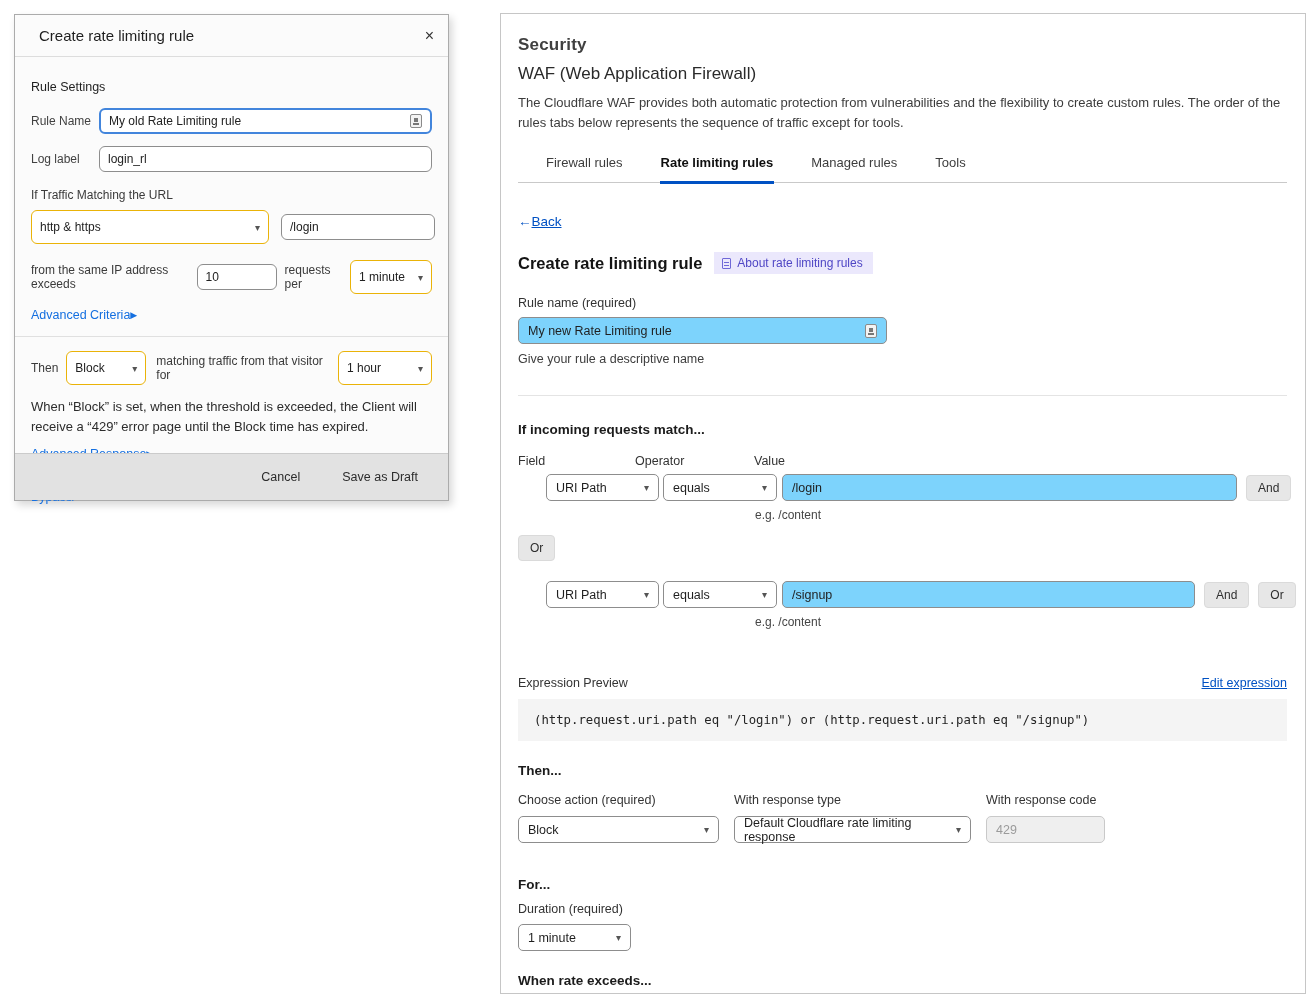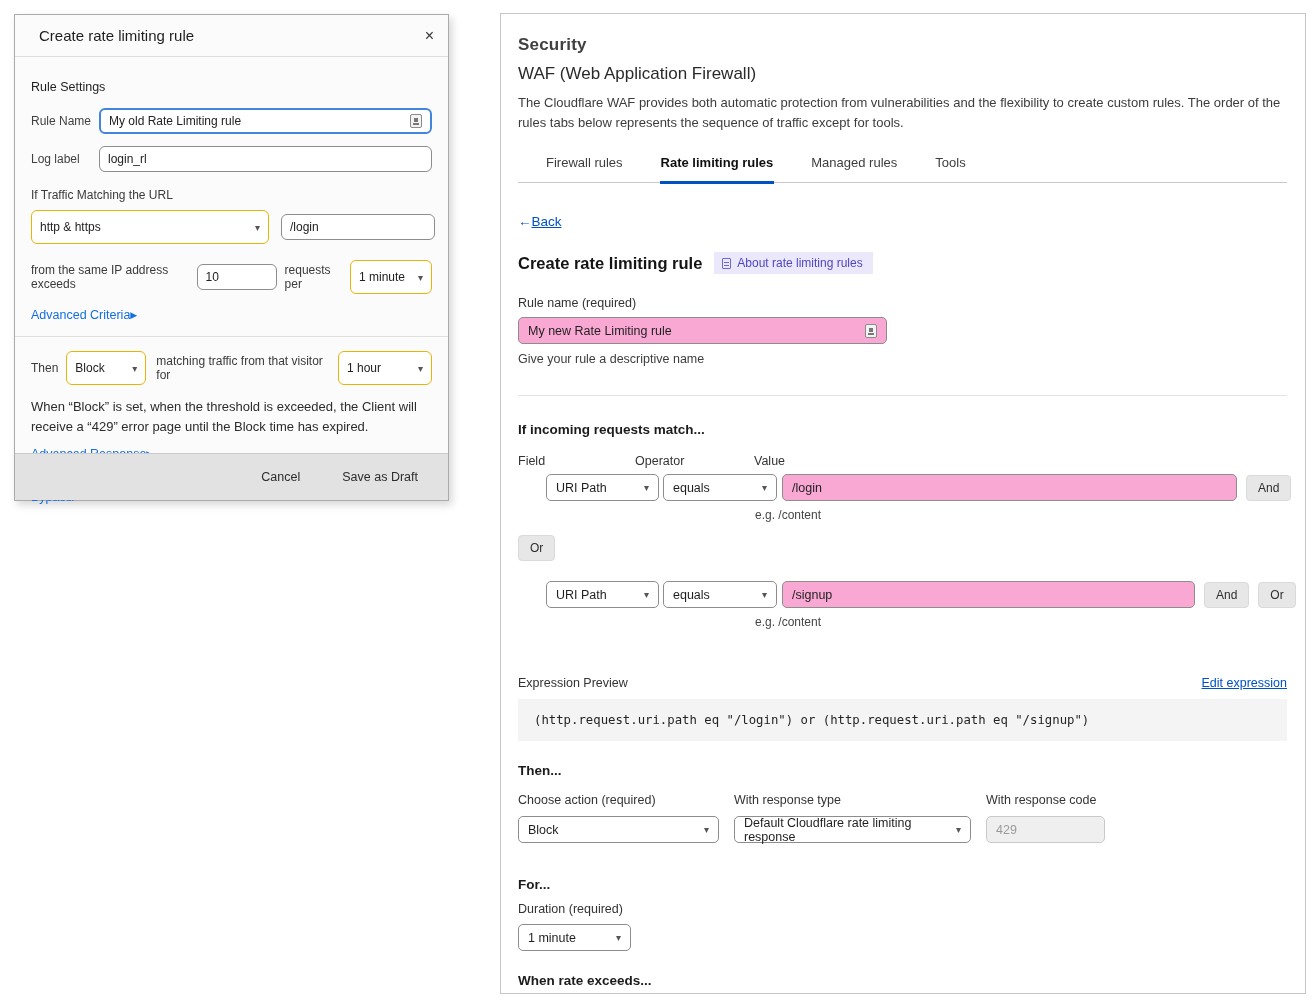--- a/index.html
+++ b/index.html
@@ -55,21 +55,21 @@
   .back-row { margin-top:31px; font-size:13.5px; color:#0051c3; display:flex; align-items:center; }
   .back-row .bk { text-decoration:underline; cursor:pointer; }
   .form-title-row { margin-top:23px; display:flex; align-items:center; gap:12px; }
   .h3 { font-size:16.5px; font-weight:bold; color:#141414; }
   .badge { display:inline-flex; align-items:center; gap:6px; background:#ebe8fc;
     color:#4f46c5; font-size:12px; border-radius:0; padding:4px 10px 4px 8px; cursor:pointer; }
   .doc-ic { width:9px; height:11px; border:1px solid #6f68d8; border-radius:1px; position:relative; }
   .doc-ic::before { content:""; position:absolute; left:1px; top:3px; width:5px; height:1px; background:#6f68d8; }
   .doc-ic::after { content:""; position:absolute; left:1px; top:6px; width:5px; height:1px; background:#6f68d8; }
   .lbl { font-size:12.5px; color:#333; }
-  .p-input { display:flex; align-items:center; background:#f9a8d4; border:1px solid #8d8d8d;
+  .p-input { display:flex; align-items:center; background:#7dd3fc; border:1px solid #8d8d8d;
     border-radius:5px; height:27px; padding:0 9px; font-size:12.5px; color:#1f1f1f; }
   .p-sel { display:flex; align-items:center; justify-content:space-between; background:#fff;
     border:1px solid #8d8d8d; border-radius:5px; height:27px; padding:0 9px;
     font-size:12.5px; color:#1f1f1f; cursor:pointer; }
   .rule-input { width:369px; margin-top:7px; }
   .help { margin-top:8px; font-size:12.5px; color:#3d3d3d; }
   .sec-hr { border:none; border-top:1px solid #e4e4e4; margin:29px 0 0; }
   .sec-h { margin-top:26px; font-size:13.5px; font-weight:bold; color:#1b1b1b; }
   .match-labels { display:flex; margin-top:17px; }
   .ml-f { width:117px; } .ml-o { width:119px; }

